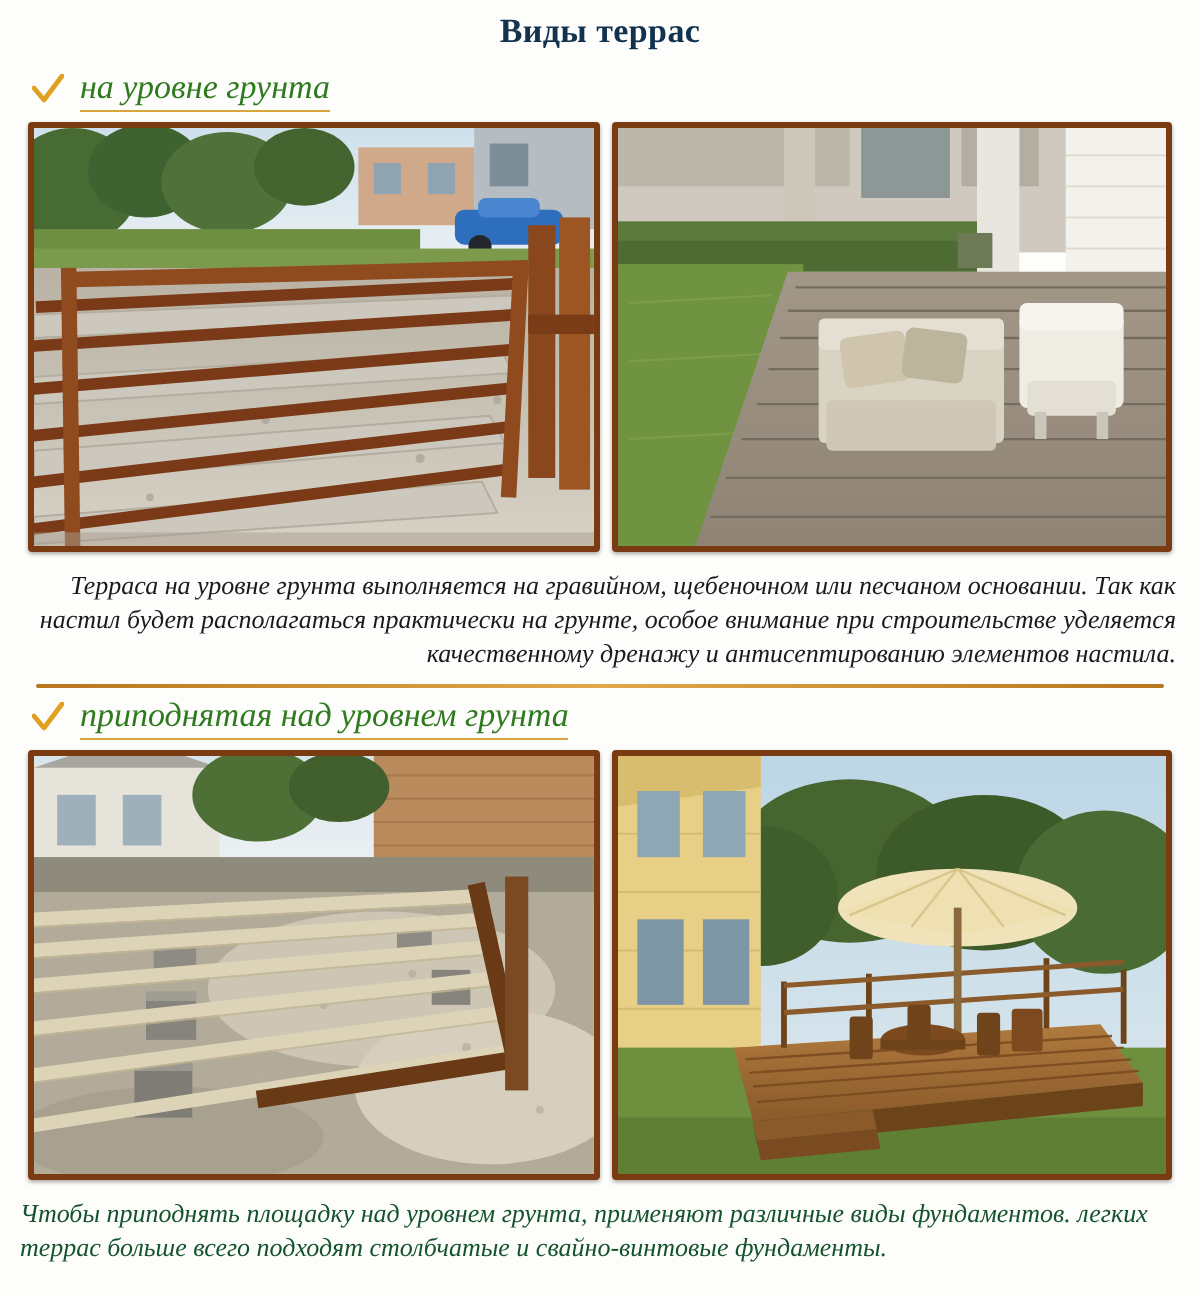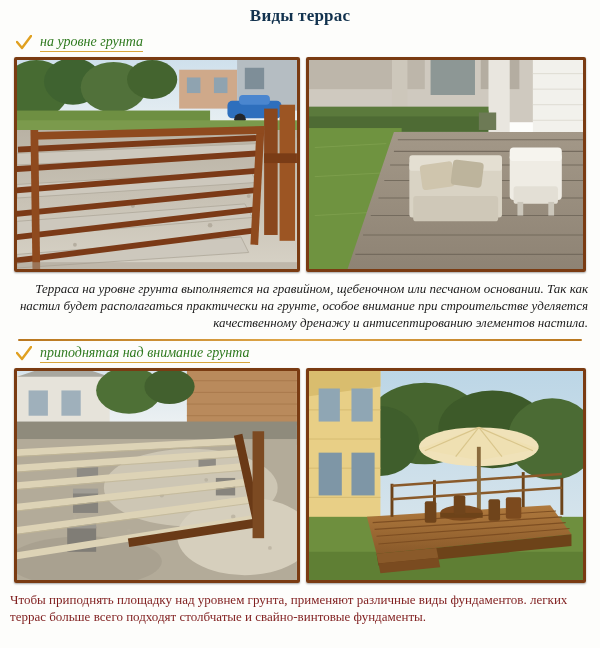--- a/index.html
+++ b/index.html
@@ -40,21 +40,21 @@
   }
   .check-icon {
     width: 16px;
     height: 16px;
     display: inline-block;
     flex: 0 0 auto;
   }
   .section-label {
     font-family: "Liberation Serif", serif;
     font-style: italic;
-    font-size: 14px;
+    font-size: 17px;
     color: #2f7a1f;
     border-bottom: 1.5px solid #d8a53a;
     padding-bottom: 1px;
     line-height: 1.15;
   }
   .photo-row {
     display: flex;
     gap: 6px;
     padding: 0 8px;
   }
@@ -81,22 +81,23 @@
   }
   .divider {
     width: 96%;
     margin: 7px auto 2px auto;
     height: 2px;
     background: linear-gradient(to right, #b8761f, #e0a84a, #b8761f);
     border-radius: 1px;
   }
   .bottom-text {
     font-family: "Liberation Serif", serif;
+    font-style: italic;
     font-size: 13px;
-    color: #7f1d1d;
+    color: #14532d;
     line-height: 1.32;
     padding: 8px 6px 0 4px;
   }
 </style>
 </head>
 <body>
 
 <div class="page">
 
   <div class="title">Виды террас</div>
@@ -259,21 +260,21 @@
   <div class="body-text">Терраса на уровне грунта выполняется на гравийном, щебеночном или песчаном основании. Так как настил будет располагаться практически на грунте, особое внимание при строительстве уделяется качественному дренажу и антисептированию элементов настила.</div>
 
   <div class="divider"></div>
 
   <div class="section-head">
     <span class="check-icon">
       <svg viewBox="0 0 16 16" width="16" height="16">
         <path d="M1 7 L6 13 L15 1" fill="none" stroke="#e0a020" stroke-width="2.4" stroke-linecap="round" stroke-linejoin="round"></path>
       </svg>
     </span>
-    <span class="section-label">приподнятая над внимание грунта</span>
+    <span class="section-label">приподнятая над уровнем грунта</span>
   </div>
 
   <div class="photo-row">
     <div class="photo left">
       <svg viewBox="0 0 290 215" preserveAspectRatio="none">
         <defs>
           <linearGradient id="skyB" x1="0" y1="0" x2="0" y2="1">
             <stop offset="0%" stop-color="#d7e4ec"></stop>
             <stop offset="100%" stop-color="#eef2f3"></stop>
           </linearGradient>

